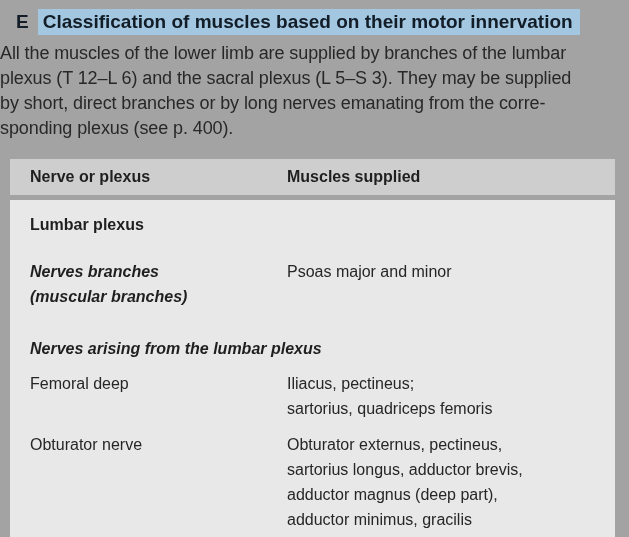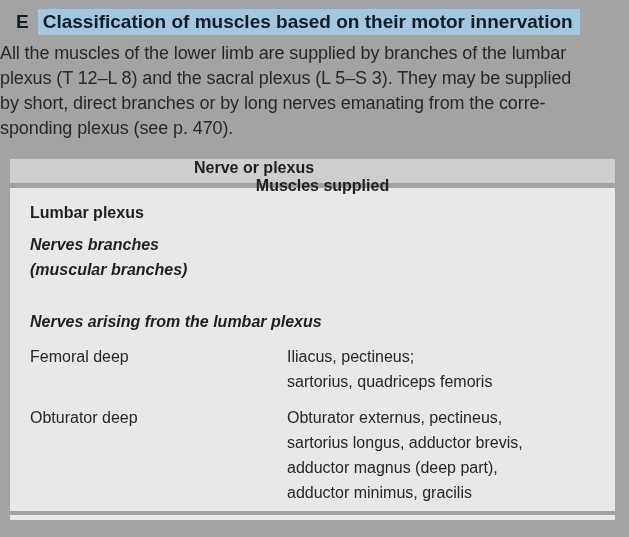--- a/index.html
+++ b/index.html
@@ -31,103 +31,103 @@
     margin: 7px 8px 0 0;
     font-size: 18px;
     line-height: 25px;
     color: #282828;
     letter-spacing: -0.1px;
   }
   .intro .iline { white-space: nowrap; }
   
   .tbl { margin: 18px 14px 0 10px; }
   .thead {
-    height: 24px;
+    height: 36px;
     background: var(--table-header-bg, #cecece);
     display: flex;
     align-items: center;
     padding-left: 20px;
     box-sizing: border-box;
     font-size: 16px;
     font-weight: bold;
     color: #1f1f1f;
     margin-bottom: 5px;
-    flex-direction: column;
   }
   .tbody {
     background: var(--table-body-bg, #e8e8e8);
     padding: 12px 0 6px 0;
   }
   .row {
     display: flex;
     padding-left: 20px;
     font-size: 16px;
     line-height: 25px;
   }
   .c1 { width: 257px; flex: none; white-space: pre-line; }
   .c2 { flex: 1; white-space: pre-line; }
   .b  { font-weight: bold; color: #1f1f1f; }
   .bi { font-weight: bold; font-style: italic; color: #1f1f1f; }
-  .row-group   { margin-bottom: 7px; }
+  .row-group   { margin-bottom: 22px; }
   .row-direct  { margin-bottom: 27px; }
   .row-sub     { margin-bottom: 10px; }
   .row-femoral { margin-bottom: 11px; }
   .strip {
     height: 5px;
     background: var(--table-body-bg, #e8e8e8);
     margin-top: 4px;
   }
 </style>
 </head>
 <body>
 
 <div id="page">
 
   <div class="heading">
     <span class="letter">E</span><span class="hl">Classification of muscles based on their motor innervation</span>
   </div>
 
   <div class="intro">
     <div class="iline">All the muscles of the lower limb are supplied by branches of the lumbar</div>
-    <div class="iline">plexus (T 12–L 8) and the sacral plexus (L 5–S 3). They may be supplied</div>
+    <div class="iline">plexus (T 12–L 6) and the sacral plexus (L 5–S 3). They may be supplied</div>
     <div class="iline">by short, direct branches or by long nerves emanating from the corre-</div>
-    <div class="iline">sponding plexus (see p. 470).</div>
+    <div class="iline">sponding plexus (see p. 400).</div>
   </div>
 
   <div class="tbl">
 
     <div class="thead">
       <div class="c1">Nerve or plexus</div>
       <div class="c2">Muscles supplied</div>
     </div>
 
     <div class="tbody">
 
       <div class="row row-group">
         <div class="c1 b">Lumbar plexus</div>
         <div class="c2"></div>
       </div>
 
       <div class="row row-direct">
         <div class="c1 bi">Nerves branches
 (muscular branches)</div>
+        <div class="c2">Psoas major and minor</div>
       </div>
 
       <div class="row row-sub">
         <div class="bi">Nerves arising from the lumbar plexus</div>
       </div>
 
       <div class="row row-femoral">
         <div class="c1">Femoral deep</div>
         <div class="c2">Iliacus, pectineus;
 sartorius, quadriceps femoris</div>
       </div>
 
       <div class="row">
-        <div class="c1">Obturator deep</div>
+        <div class="c1">Obturator nerve</div>
         <div class="c2">Obturator externus, pectineus,
 sartorius longus, adductor brevis,
 adductor magnus (deep part),
 adductor minimus, gracilis</div>
       </div>
 
     </div>
 
     <div class="strip"></div>
 

